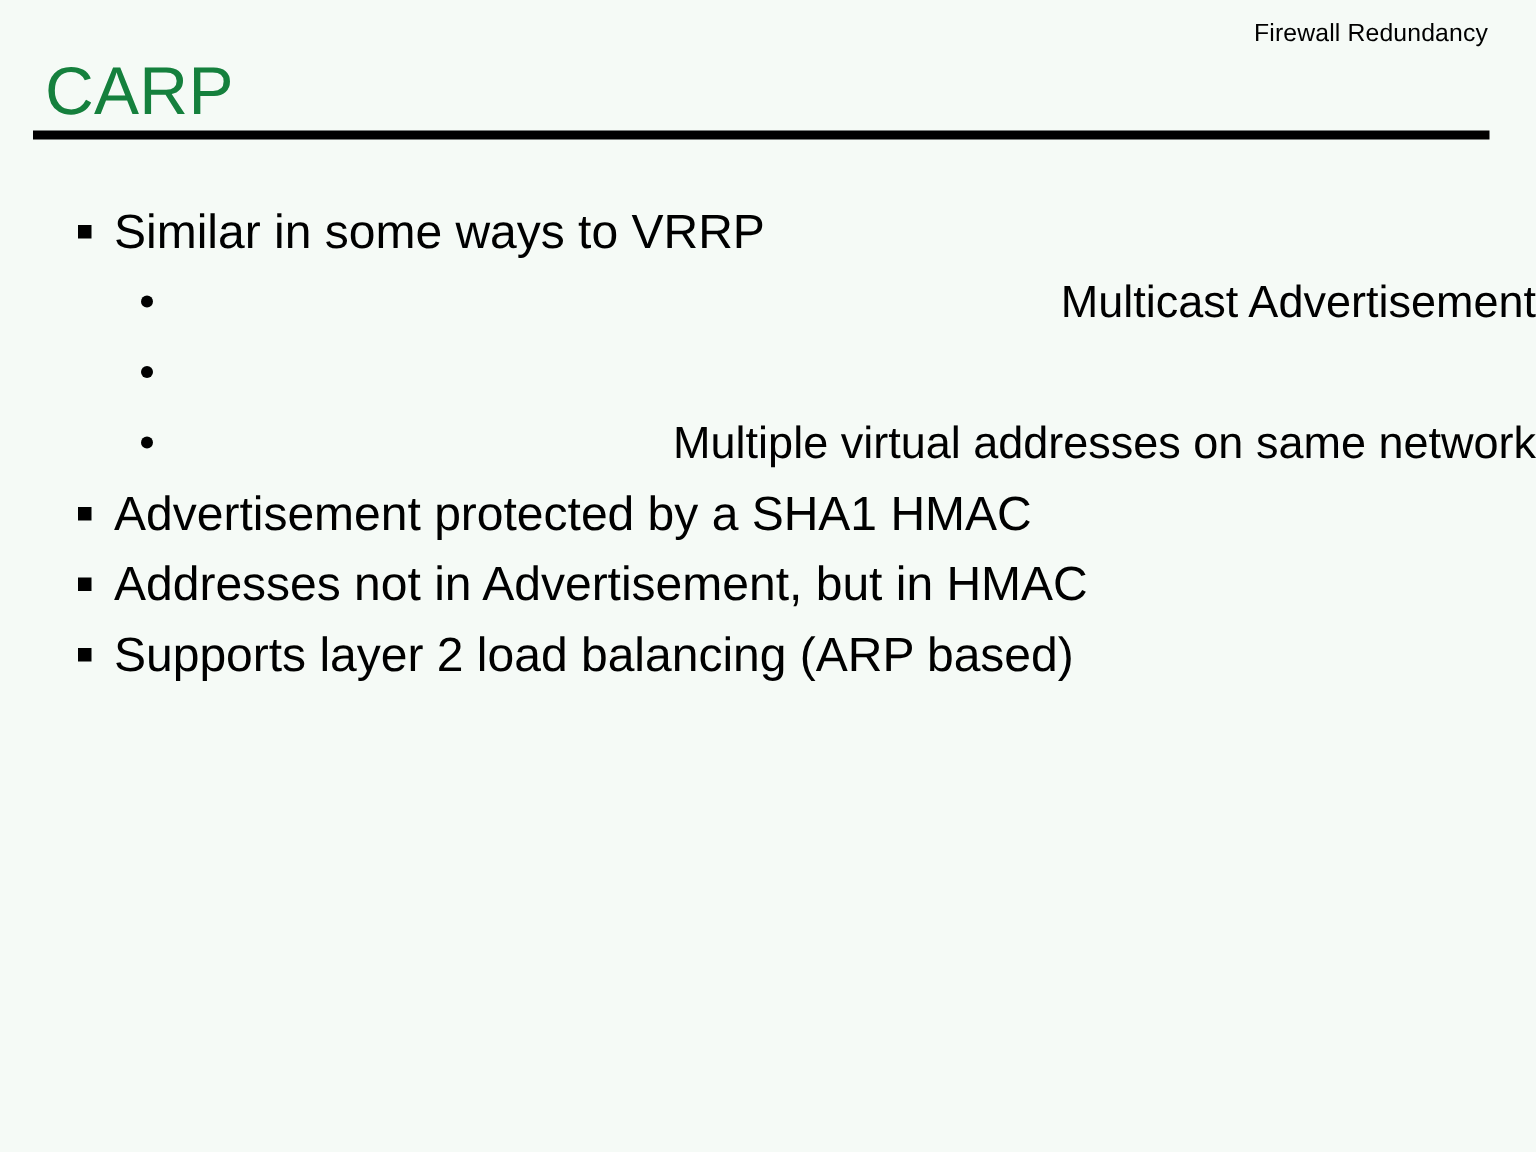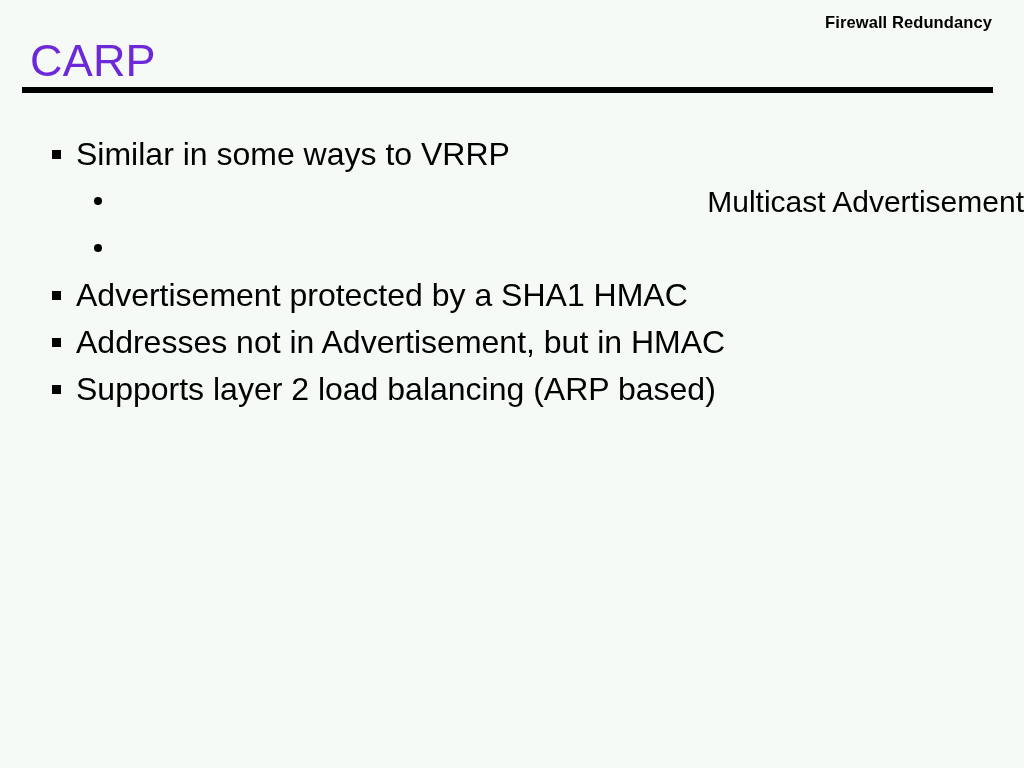--- a/index.html
+++ b/index.html
@@ -28,33 +28,32 @@
     position: absolute;
     top: 12px;
     left: 36px;
     right: 32px;
     text-align: right;
     font-size: 16.5px;
     line-height: 20px;
     letter-spacing: 0.1px;
     color: #000;
     white-space: nowrap;
-    font-weight: bold;
   }
 
   
   .slide-title {
     position: absolute;
     top: 36px;
     left: 30px;
     font-size: 45px;
     line-height: 50px;
     font-weight: 400;
     letter-spacing: 0.2px;
-    color: #6d28d9;
+    color: #15803d;
     white-space: nowrap;
     text-align: center;
   }
 
   .title-rule {
     position: absolute;
     left: 22px;
     top: 87px;
     width: 971px;
     height: 6px;
@@ -142,20 +141,24 @@
         <span class="marker"></span>
         <span class="text">Similar in some ways to VRRP</span>
       </li>
       <li class="bullet level-2">
         <span class="marker"></span>
         <span class="text">Multicast Advertisement</span>
       </li>
       <li class="bullet level-2">
         <span class="marker"></span>
       </li>
+      <li class="bullet level-2">
+        <span class="marker"></span>
+        <span class="text">Multiple virtual addresses on same network</span>
+      </li>
       <li class="bullet level-1">
         <span class="marker"></span>
         <span class="text">Advertisement protected by a SHA1 HMAC</span>
       </li>
       <li class="bullet level-1">
         <span class="marker"></span>
         <span class="text">Addresses not in Advertisement, but in HMAC</span>
       </li>
       <li class="bullet level-1">
         <span class="marker"></span>

